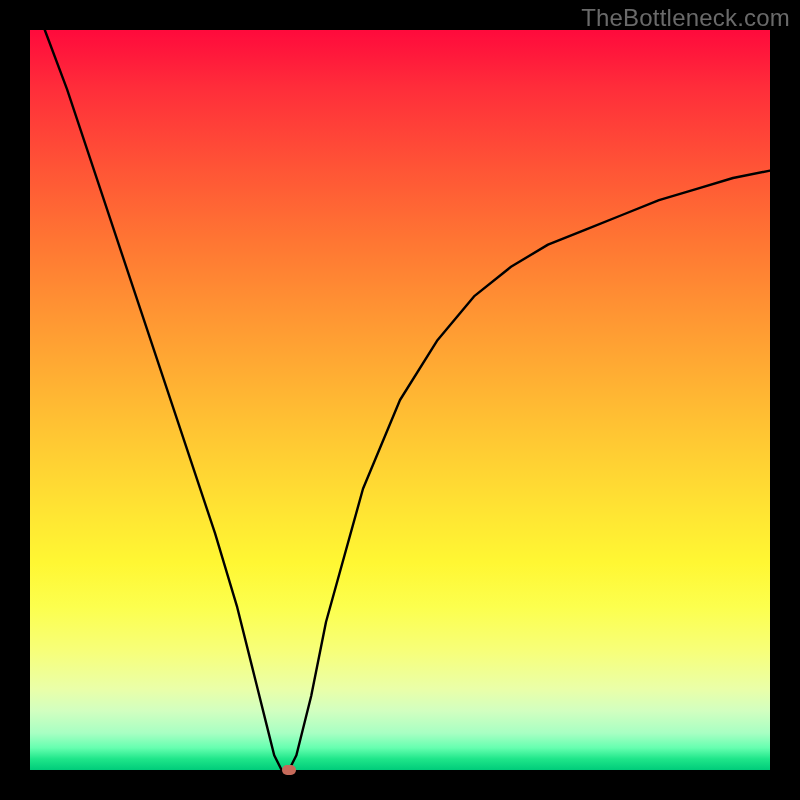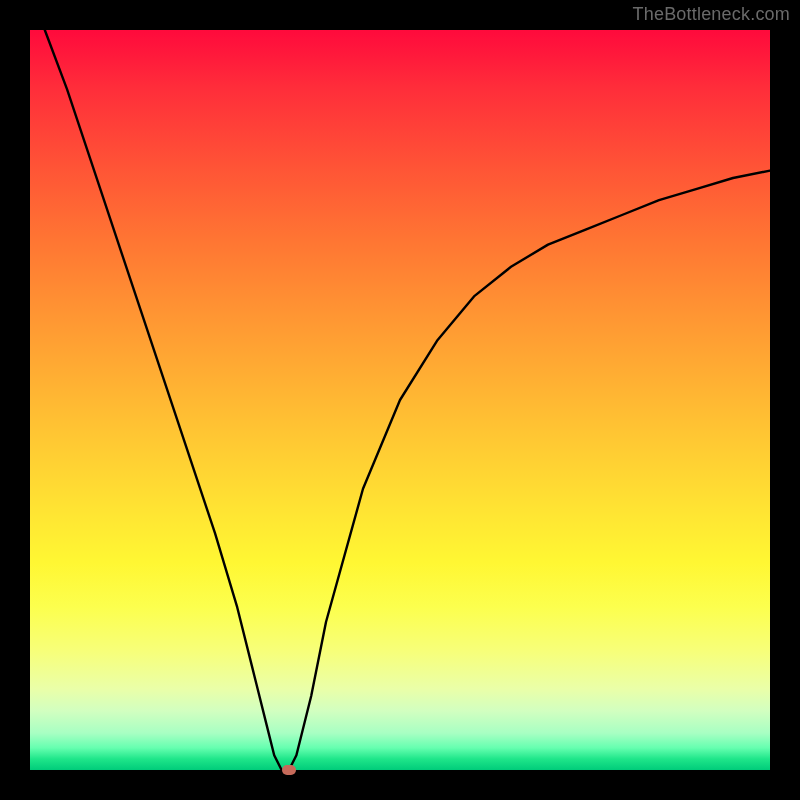--- a/index.html
+++ b/index.html
@@ -52,21 +52,21 @@
     top: 0;
     width: 740px;
     height: 740px;
     overflow: visible;
   }
   .watermark {
     position: absolute;
     top: 4px;
     right: 10px;
     color: #6a6a6a;
-    font-size: 18px;
+    font-size: 24px;
     font-weight: 500;
     letter-spacing: 0.2px;
   }
   .marker {
     position: absolute;
     width: 14px;
     height: 10px;
     background: #c66a5a;
     border-radius: 5px;
     transform: translate(-50%, -50%);

